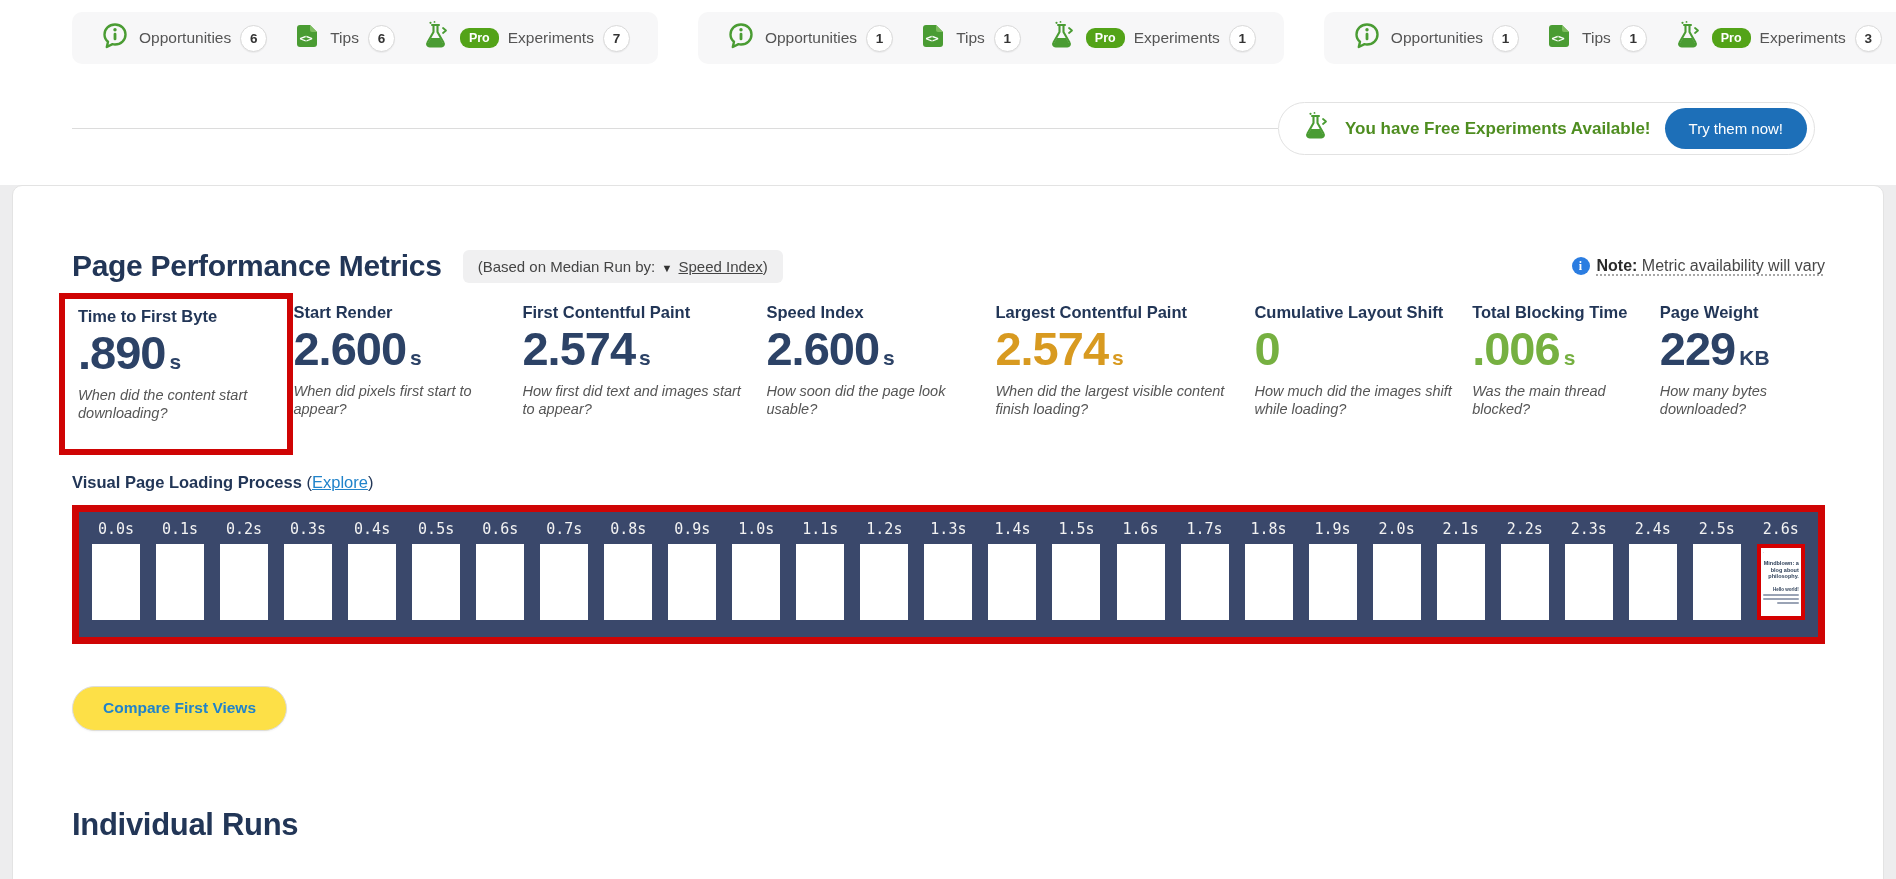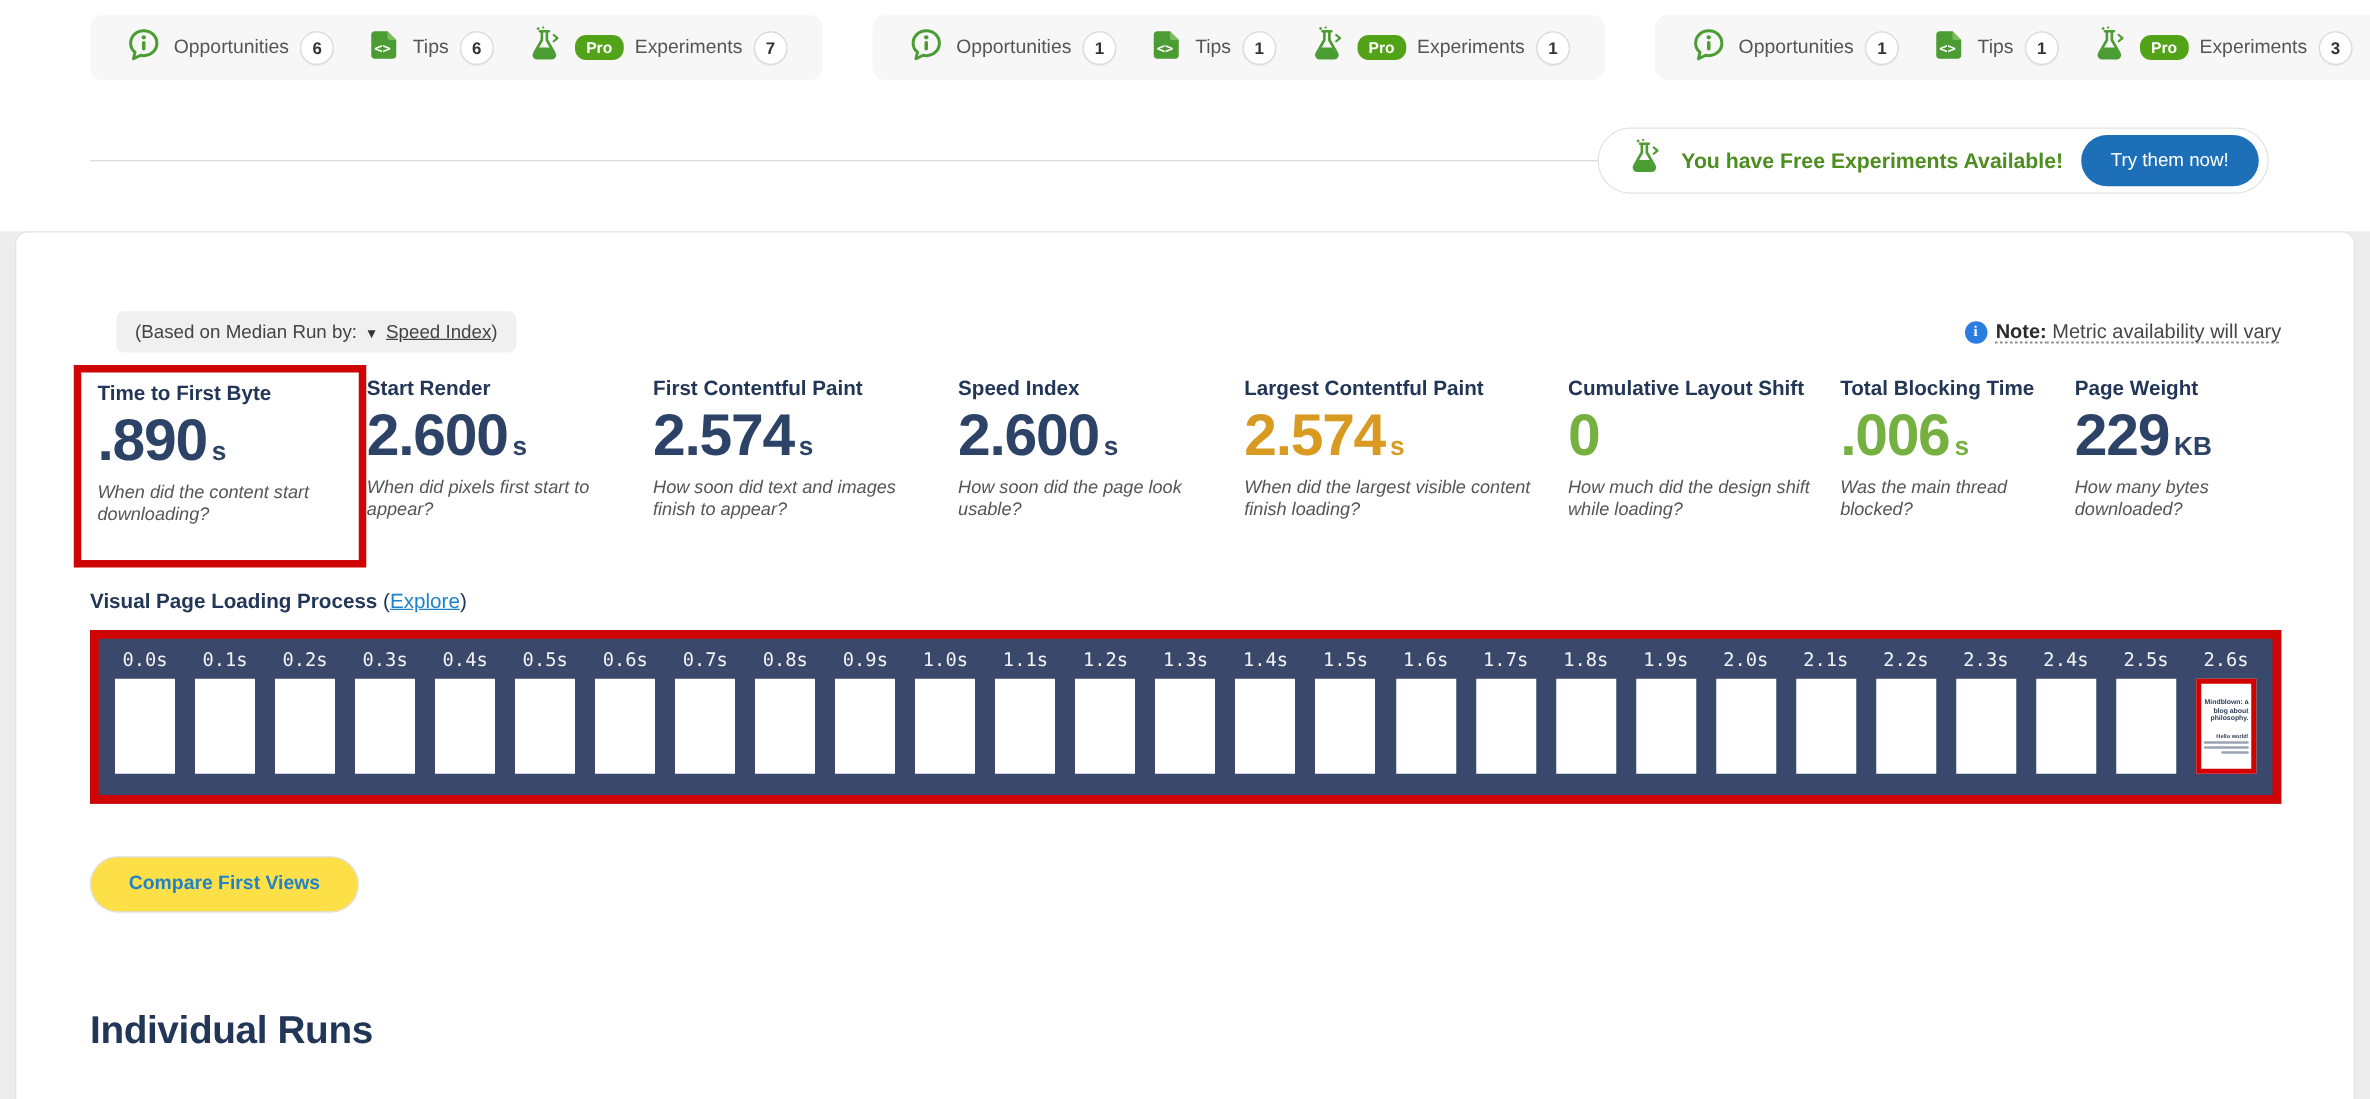--- a/index.html
+++ b/index.html
@@ -390,20 +390,21 @@
     </span>
     <span class="free-msg">You have Free Experiments Available!</span>
     <button class="cta-btn">Try them now!</button>
   </div>
 </div>
 
 <div class="band">
   <main class="card">
 
     <div class="head-row">
+      <h1 class="page-title">Page Performance Metrics</h1>
       <div class="median-pill">
         <span>(Based on Median Run by:</span>
         <span class="caret">▼</span>
         <span class="mlink">Speed Index</span><span>)</span>
       </div>
       <div class="note-wrap">
         <span class="note-ico">i</span>
         <span class="note-text"><b>Note:</b><span> Metric availability will vary</span></span>
       </div>
     </div>
@@ -427,21 +428,21 @@
     </div>
     <div class="metric-desc">When did pixels first start to appear?</div>
   </div>
 
   <div class="metric">
     <div class="metric-name">First Contentful Paint</div>
     <div class="metric-value">
       <span class="num val-navy">2.574</span>
       <span class="unit val-navy">s</span>
     </div>
-    <div class="metric-desc">How soon did text and images finish to appear?</div>
+    <div class="metric-desc">How first did text and images start to appear?</div>
   </div>
 
   <div class="metric">
     <div class="metric-name">Speed Index</div>
     <div class="metric-value">
       <span class="num val-navy">2.600</span>
       <span class="unit val-navy">s</span>
     </div>
     <div class="metric-desc">How soon did the page look usable?</div>
   </div>
@@ -454,21 +455,21 @@
     </div>
     <div class="metric-desc">When did the largest visible content finish loading?</div>
   </div>
 
   <div class="metric">
     <div class="metric-name">Cumulative Layout Shift</div>
     <div class="metric-value">
       <span class="num val-green">0</span>
 
     </div>
-    <div class="metric-desc">How much did the design shift while loading?</div>
+    <div class="metric-desc">How much did the images shift while loading?</div>
   </div>
 
   <div class="metric">
     <div class="metric-name">Total Blocking Time</div>
     <div class="metric-value">
       <span class="num val-green">.006</span>
       <span class="unit val-green">s</span>
     </div>
     <div class="metric-desc">Was the main thread blocked?</div>
   </div>

